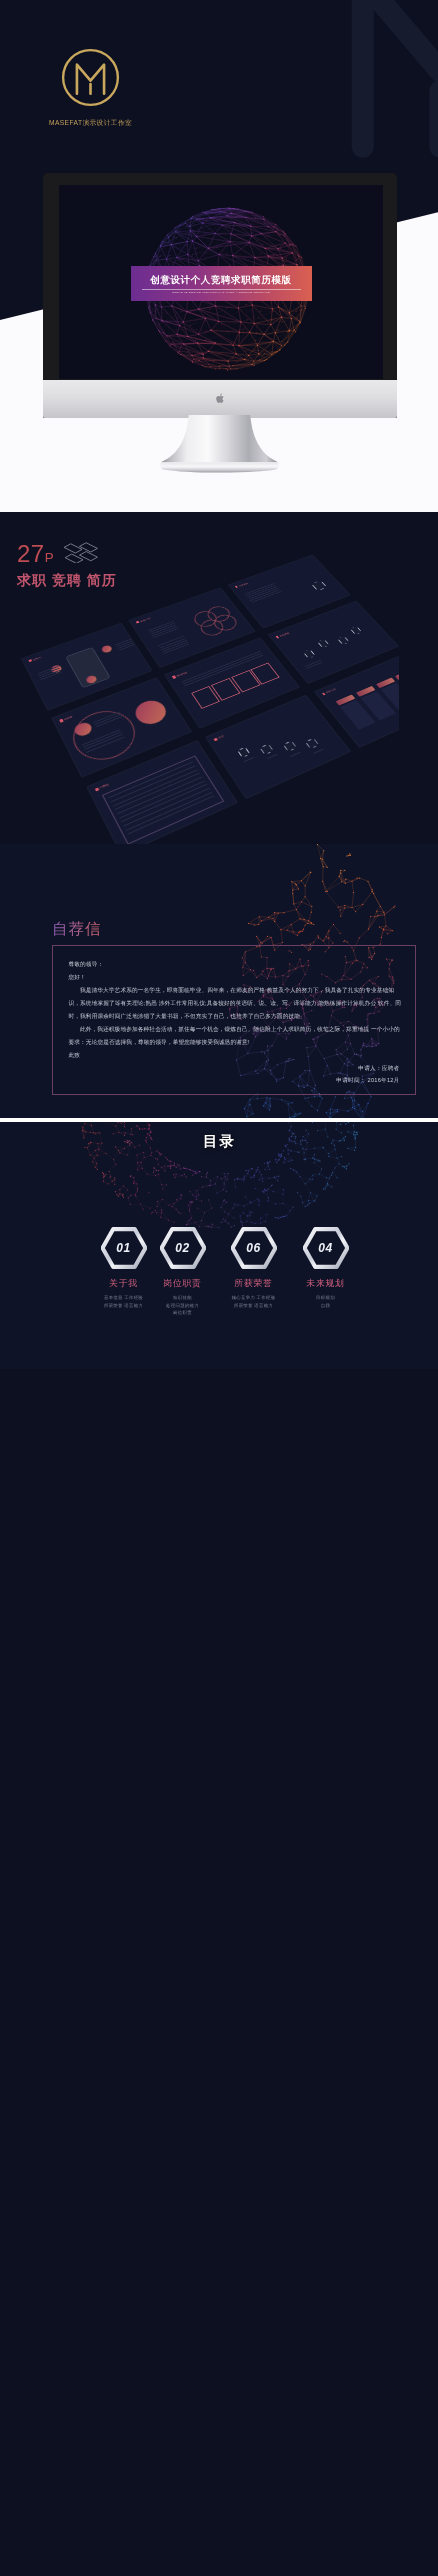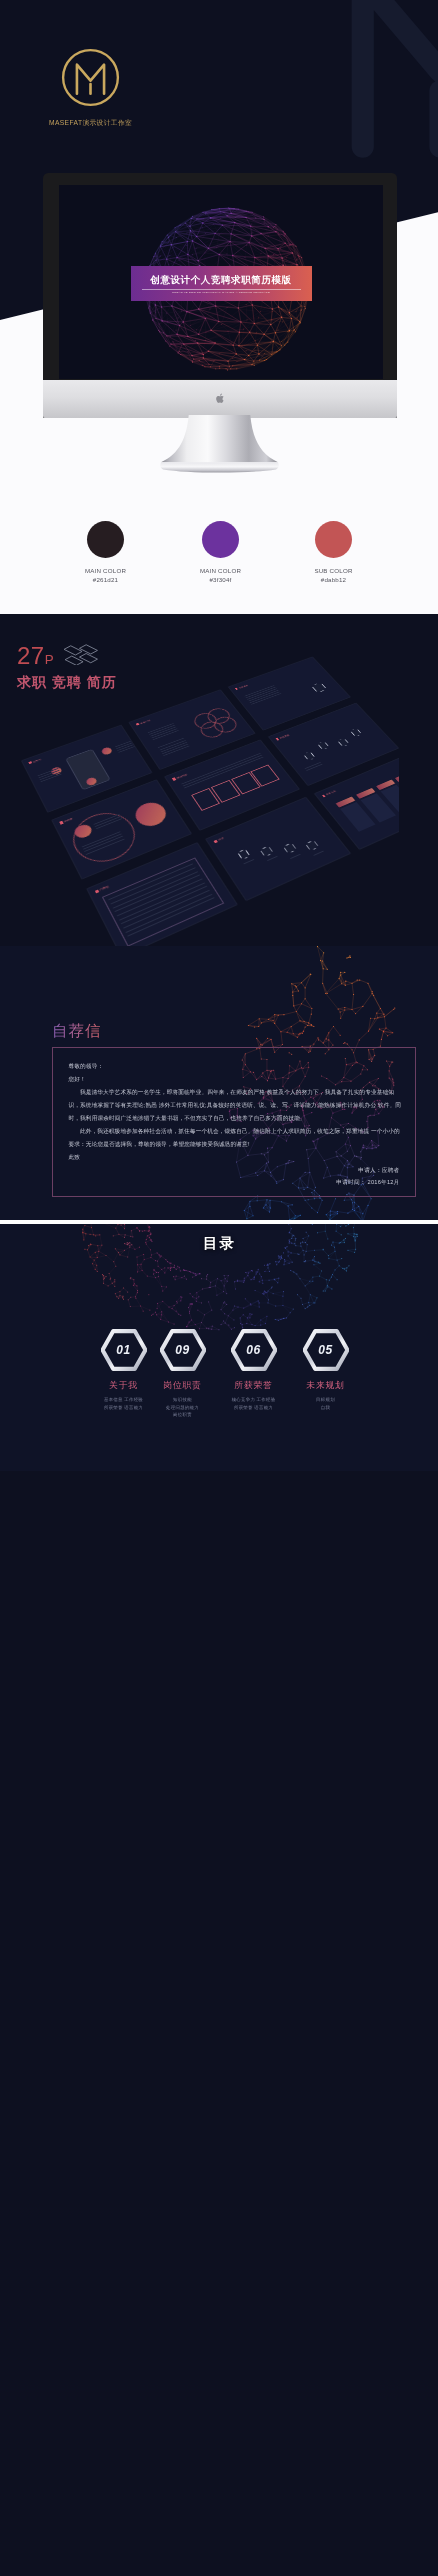--- a/index.html
+++ b/index.html
@@ -1,21 +1,21 @@
 <!DOCTYPE html>
 <html style="font-size:8.2px"><head>
 <meta charset="utf-8">
 <title>PPT</title>
 <style>
 *{box-sizing:border-box;margin:0;padding:0}
 html{width:439px}
 body{--c0:#261d21;--c1:#6c329e;--c2:#c25555;width:439px;background:#0d1020;font-family:"Liberation Sans",sans-serif;color:#fff;-webkit-font-smoothing:antialiased}
 
 
-.hero{position:relative;width:439px;height:614px;background:#0d1020;overflow:hidden}
+.hero{position:relative;width:439px;height:512px;background:#0d1020;overflow:hidden}
 .wmlogo{position:absolute;left:260px;top:-127px}
 .whitebase{position:absolute;left:0;top:0;width:439px;height:626px;background:#fbfbfd;
   clip-path:polygon(0 320px,439px 212px,439px 626px,0 626px)}
 .logo{position:absolute;left:59px;top:46px;width:63px;height:63px}
 .logotext{position:absolute;left:0px;top:119px;width:181px;text-align:center;font-size:6.7px;letter-spacing:0.4px;color:#c2a05c}
 
 .mon-shell{position:absolute;left:43px;top:173px;width:354px;height:245px;background:#1b1b1d;border-radius:5.2px 5.2px 1.5px 1.5px}
 .mon-screen{position:absolute;left:15.5px;top:12.4px;width:324px;height:194px;background:#0b0d1c;overflow:hidden}
 .mon-chin{position:absolute;left:0;top:207px;width:354px;height:38px;border-radius:0 0 2.6px 2.6px;
   background:linear-gradient(180deg,#e9e9ec 0%,#dedee1 45%,#c6c6ca 100%)}
@@ -653,21 +653,21 @@
           <defs>
             <linearGradient id="hg1" x1="0" y1="0" x2="1" y2="1">
             <stop offset="0" stop-color="#fdfdff"></stop>
               <stop offset=".45" stop-color="#c8ccd8"></stop>
             <stop offset=".6" stop-color="#f2f3f7"></stop>
               <stop offset="1" stop-color="#9ea3b3"></stop>
             </linearGradient>
           </defs>
           <path d="M24 4 H66 L87 41 L66 78 H24 L3 41 Z" fill="none" stroke="url(#hg1)" stroke-width="8" stroke-linejoin="round"></path>
         </svg>
-      <div class="hexnum">09</div>
+      <div class="hexnum">02</div>
     </div>
     <div class="lab">岗位职责</div>
     <div class="sub">知识技能<br>处理问题的能力<br>岗位职责</div>
   </div>
   <div class="toc-item" style="left:202px;top:105px">
     <div class="hexbtn"><svg width="46" height="42" viewBox="0 0 90 82">
           <defs>
             <linearGradient id="hg2" x1="0" y1="0" x2="1" y2="1">
             <stop offset="0" stop-color="#fdfdff"></stop>
               <stop offset=".45" stop-color="#c8ccd8"></stop>
@@ -687,21 +687,21 @@
           <defs>
             <linearGradient id="hg3" x1="0" y1="0" x2="1" y2="1">
             <stop offset="0" stop-color="#fdfdff"></stop>
               <stop offset=".45" stop-color="#c8ccd8"></stop>
             <stop offset=".6" stop-color="#f2f3f7"></stop>
               <stop offset="1" stop-color="#9ea3b3"></stop>
             </linearGradient>
           </defs>
           <path d="M24 4 H66 L87 41 L66 78 H24 L3 41 Z" fill="none" stroke="url(#hg3)" stroke-width="8" stroke-linejoin="round"></path>
         </svg>
-      <div class="hexnum">05</div>
+      <div class="hexnum">04</div>
     </div>
     <div class="lab">未来规划</div>
     <div class="sub">目标规划<br>自我</div>
   </div>
 </div>
 
 <div class="grid">
 </div>
 
 

